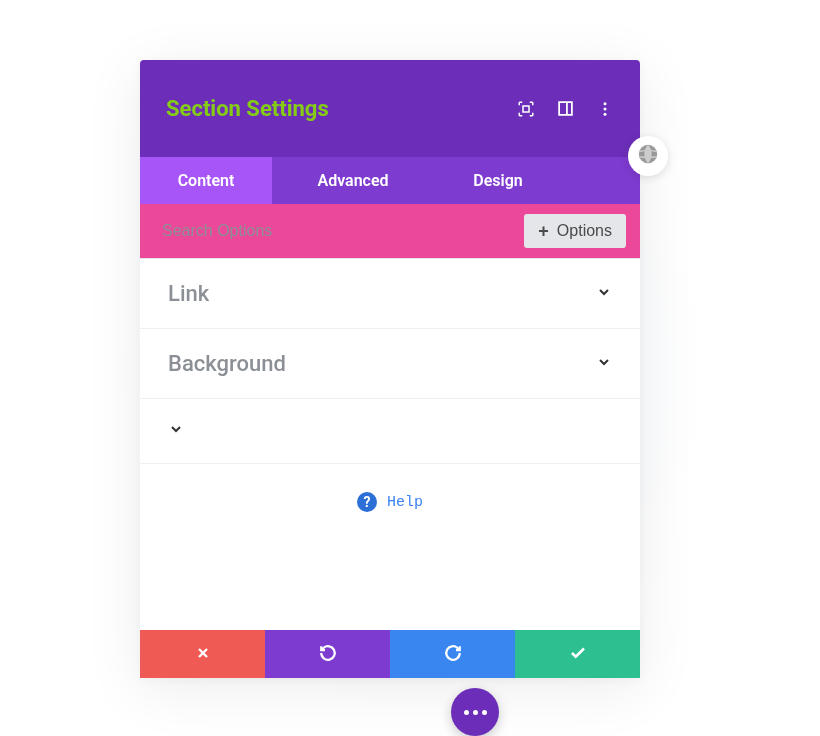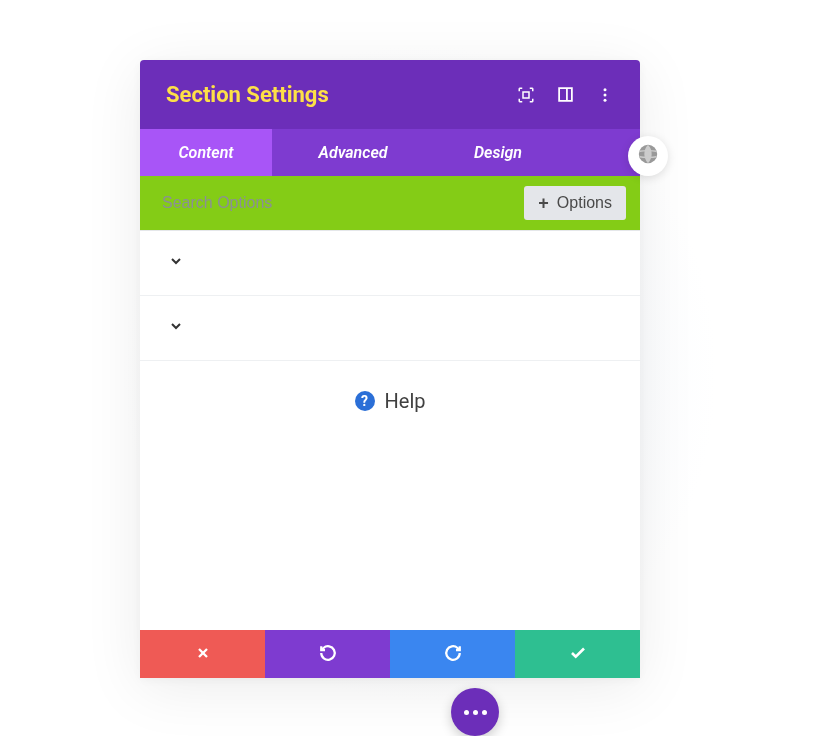--- a/index.html
+++ b/index.html
@@ -31,22 +31,22 @@
       height: 618px;
       background: #ffffff;
       box-shadow: 0 10px 60px rgba(0,0,0,0.08), 0 2px 10px rgba(0,0,0,0.04);
       border-radius: 4px;
       overflow: visible;
       display: flex;
       flex-direction: column;
     }
     .panel-header {
       background: #6c2eb9;
-      color: #fde047;
-      padding: 22px 26px;
+      color: #84cc16;
+      padding: 36px 26px;
       display: flex;
       align-items: center;
       justify-content: space-between;
       border-top-left-radius: 4px;
       border-top-right-radius: 4px;
     }
     .panel-title {
       font-size: 22px;
       font-weight: 700;
     }
@@ -66,30 +66,29 @@
       background: #7e3bd0;
       display: flex;
     }
     .tab {
       padding: 14px 0;
       text-align: center;
       color: #fff;
       font-weight: 600;
       font-size: 16px;
       cursor: pointer;
-      font-style: italic;
     }
     .tab-content { width: 132px; }
     .tab-design { width: 128px; }
     .tab-advanced { width: 162px; }
     .tab.active {
       background: #a855f7;
     }
     .search-row {
-      background: #84cc16;
+      background: #ec4899;
       display: flex;
       align-items: center;
       padding: 10px 14px 10px 0;
       border-bottom: 1px solid #e5e7ea;
     }
     .search-input {
       flex: 1;
       border: none;
       background: transparent;
       padding: 8px 22px;
@@ -150,22 +149,23 @@
       background: #2b6fd7;
       color: #fff;
       border-radius: 50%;
       display: flex;
       align-items: center;
       justify-content: center;
       font-size: 14px;
       font-weight: 700;
     }
     .help-text {
-      font-size: 20px;
-      color: #404040;
+      font-size: 15px;
+      color: #3b82f6;
+      font-family: Liberation Mono, monospace;
     }
     .footer-actions {
       display: flex;
       height: 48px;
     }
     .footer-btn {
       flex: 1;
       border: none;
       color: #fff;
       display: flex;
@@ -257,20 +257,29 @@
   <div class="search-row">
     <input class="search-input" type="text" placeholder="Search Options" style="">
     <button class="filter-btn">
       <span class="filter-plus">+</span>
       <span>Options</span>
     </button>
   </div>
 
   <div class="accordion">
     <div class="accordion-item">
+      <span class="accordion-label">Link</span>
+      <span class="chevron">
+        <svg width="16" height="16" viewBox="0 0 24 24" fill="none" stroke="currentColor" stroke-width="3">
+            <polyline points="6 9 12 15 18 9"></polyline>
+          </svg>
+      </span>
+    </div>
+    <div class="accordion-item">
+      <span class="accordion-label">Background</span>
       <span class="chevron">
         <svg width="16" height="16" viewBox="0 0 24 24" fill="none" stroke="currentColor" stroke-width="3">
             <polyline points="6 9 12 15 18 9"></polyline>
           </svg>
       </span>
     </div>
     <div class="accordion-item">
       <span class="chevron">
         <svg width="16" height="16" viewBox="0 0 24 24" fill="none" stroke="currentColor" stroke-width="3">
             <polyline points="6 9 12 15 18 9"></polyline>

